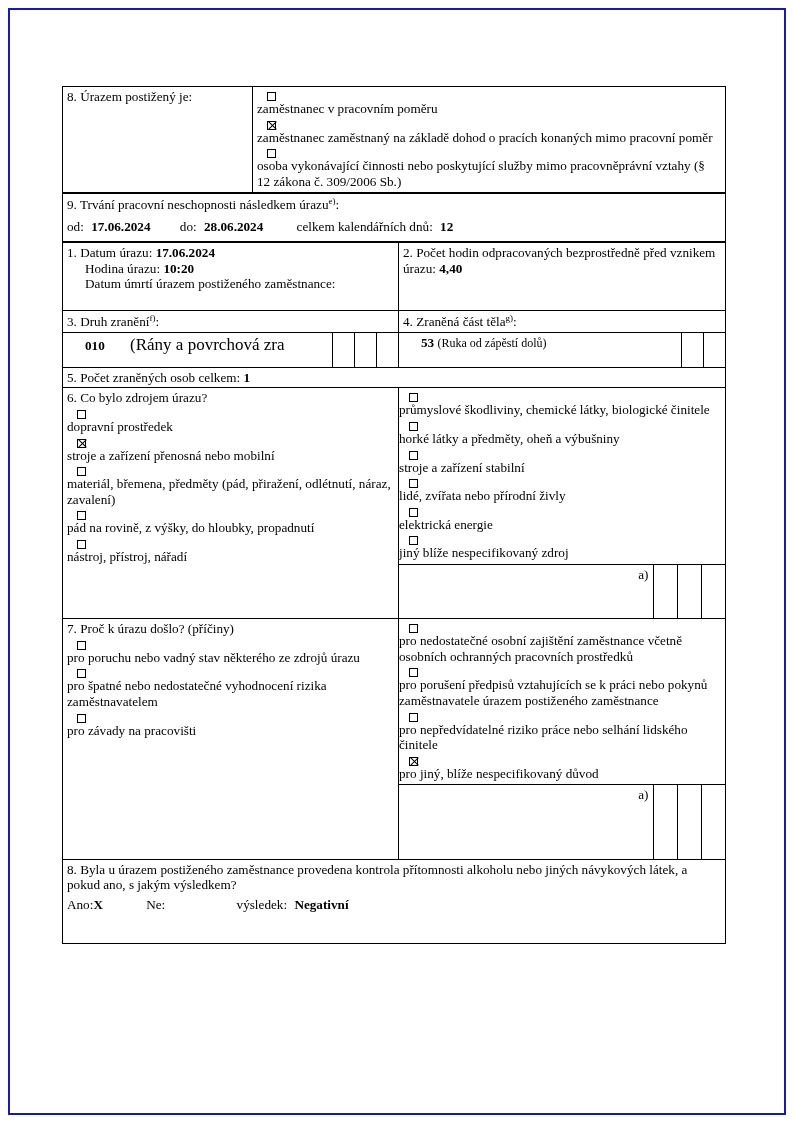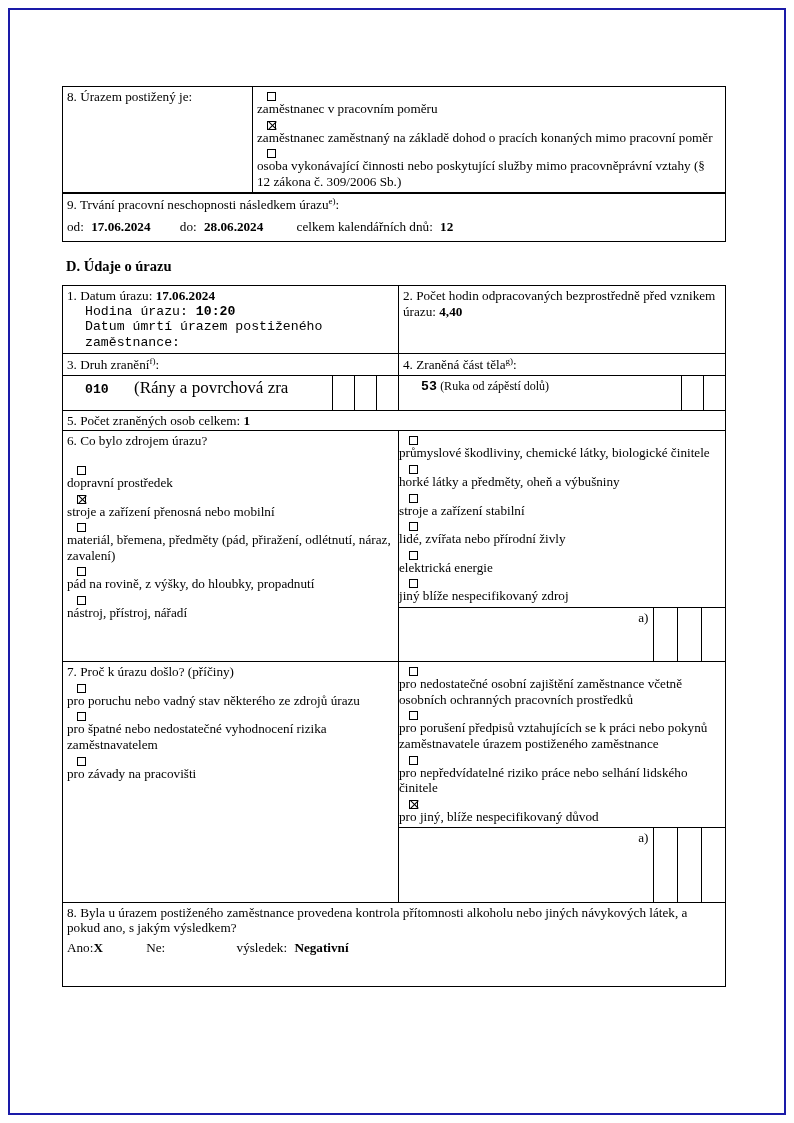--- a/index.html
+++ b/index.html
@@ -68,21 +68,21 @@
     font-weight: bold;
     margin: 16px 0 10px 4px;
   }
   .tiny-note {
     font-size: 9px;
     text-align: right;
     padding-right: 2px;
   }
   .sub-table { border-collapse: collapse; width: 100%; table-layout: fixed; height: 100%; }
   .sub-table td { border: 1px solid #000; }
-  .pad-l { padding-left: 18px; font-family: Liberation Mono, monospace; }
+  .pad-l { padding-left: 18px; }
 </style>
 </head>
 <body>
 
 <div class="page-border"></div>
 
 <div class="sheet">
 
   <table class="box">
     <tbody>
@@ -125,24 +125,20 @@
           <span style="margin-left:26px;">do:</span>
           <span class="b" style="margin-left:4px;">28.06.2024</span>
           <span style="margin-left:30px;">celkem kalendářních dnů:</span>
           <span class="b" style="margin-left:4px;">12</span>
         </div>
       </td>
     </tr>
   </tbody>
     </table>
 
-  <div class="section-title">
-    <span>D.</span>
-    <span>Údaje o úrazu</span>
-  </div>
 
   <table class="box">
     <colgroup>
       <col style="width:336px;">
       <col>
     </colgroup>
 
     <tbody>
         <tr>
       <td style="height:68px;">
@@ -214,21 +210,21 @@
         <span class="b">1</span>
       </td>
     </tr>
 
     <tr>
       <td style="height:150px;">
         <div>
           <span>6.</span>
           <span>Co bylo zdrojem úrazu?</span>
         </div>
-        <ul class="cklist" style="margin-top:14px;">
+        <ul class="cklist" style="margin-top:1px;">
           <li>
             <span class="ck"></span>
             <span class="ck-txt">dopravní prostředek</span>
           </li>
           <li>
             <span class="ck x"></span>
             <span class="ck-txt">stroje a zařízení přenosná nebo mobilní</span>
           </li>
           <li>
             <span class="ck"></span>

